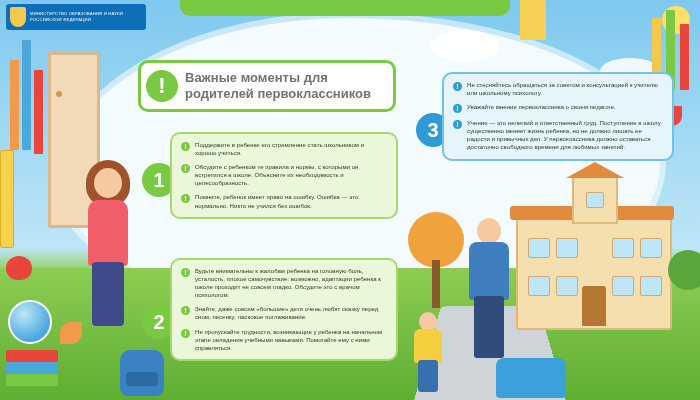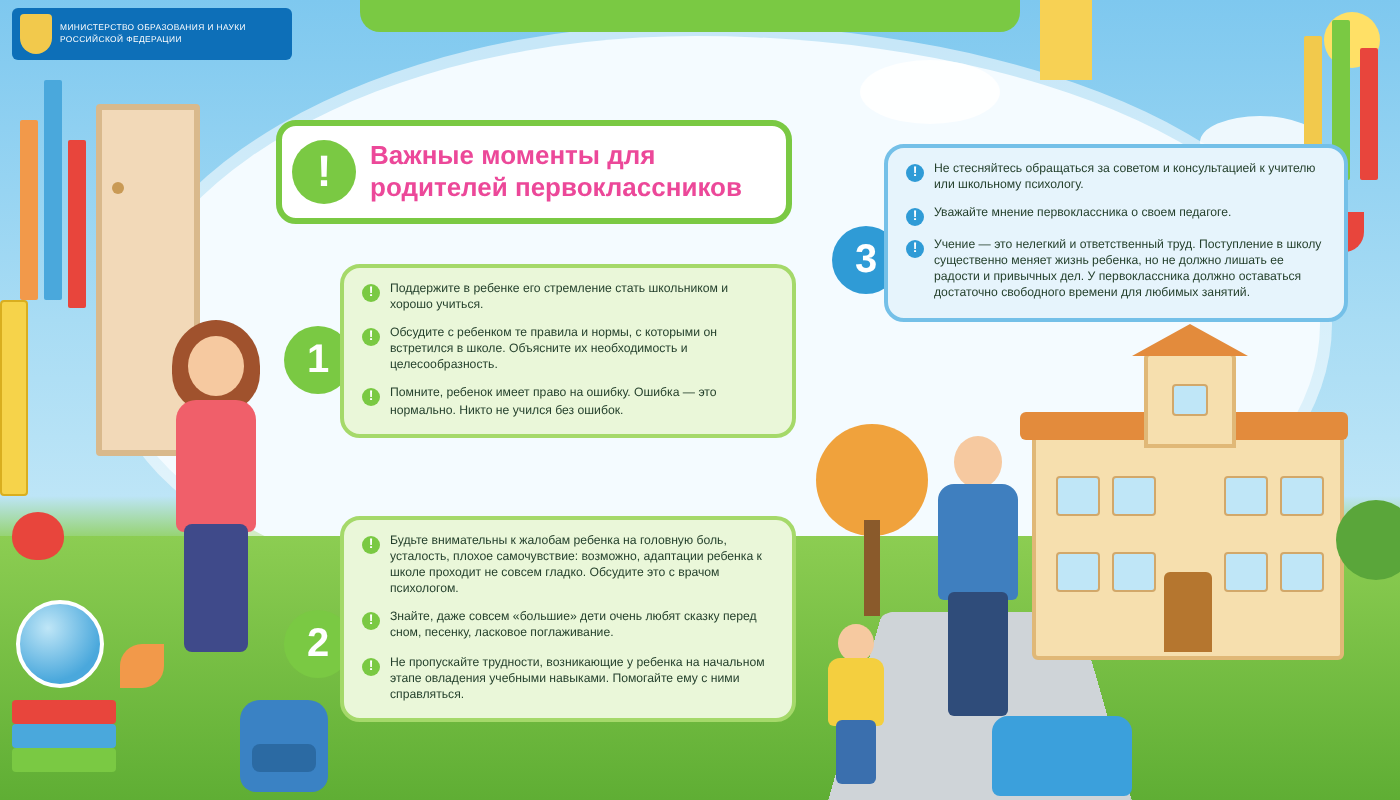--- a/index.html
+++ b/index.html
@@ -111,21 +111,21 @@
     display: flex;
     align-items: center;
     padding-left: 44px;
     box-sizing: border-box;
   }
   .heading-panel h1 {
     margin: 0;
     font-size: 13px;
     line-height: 16px;
     font-weight: bold;
-    color: #ec4899;
+    color: #737373;
   }
   .badge-excl {
     position: absolute;
     left: 146px;
     top: 70px;
     width: 32px;
     height: 32px;
     border-radius: 50%;
     background: #7ac943;
     color: #ffffff;

